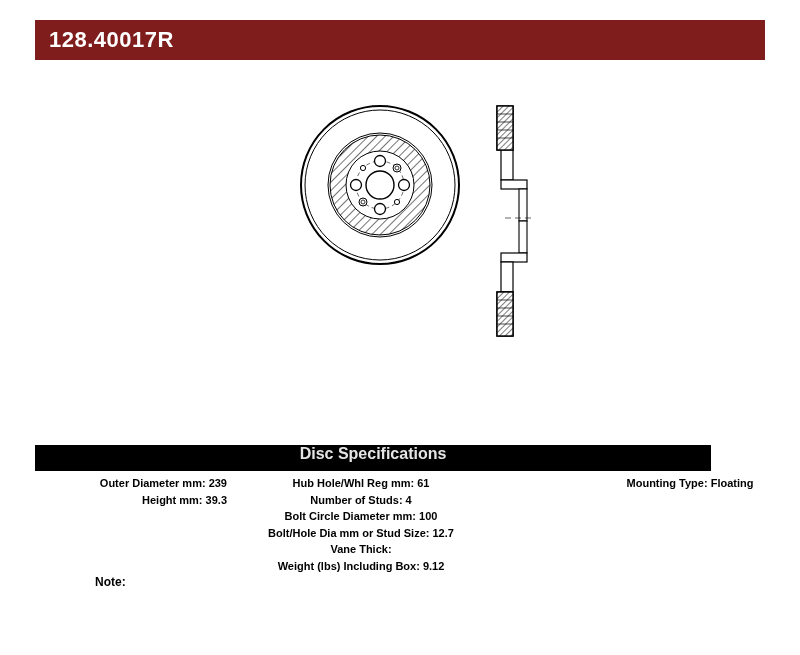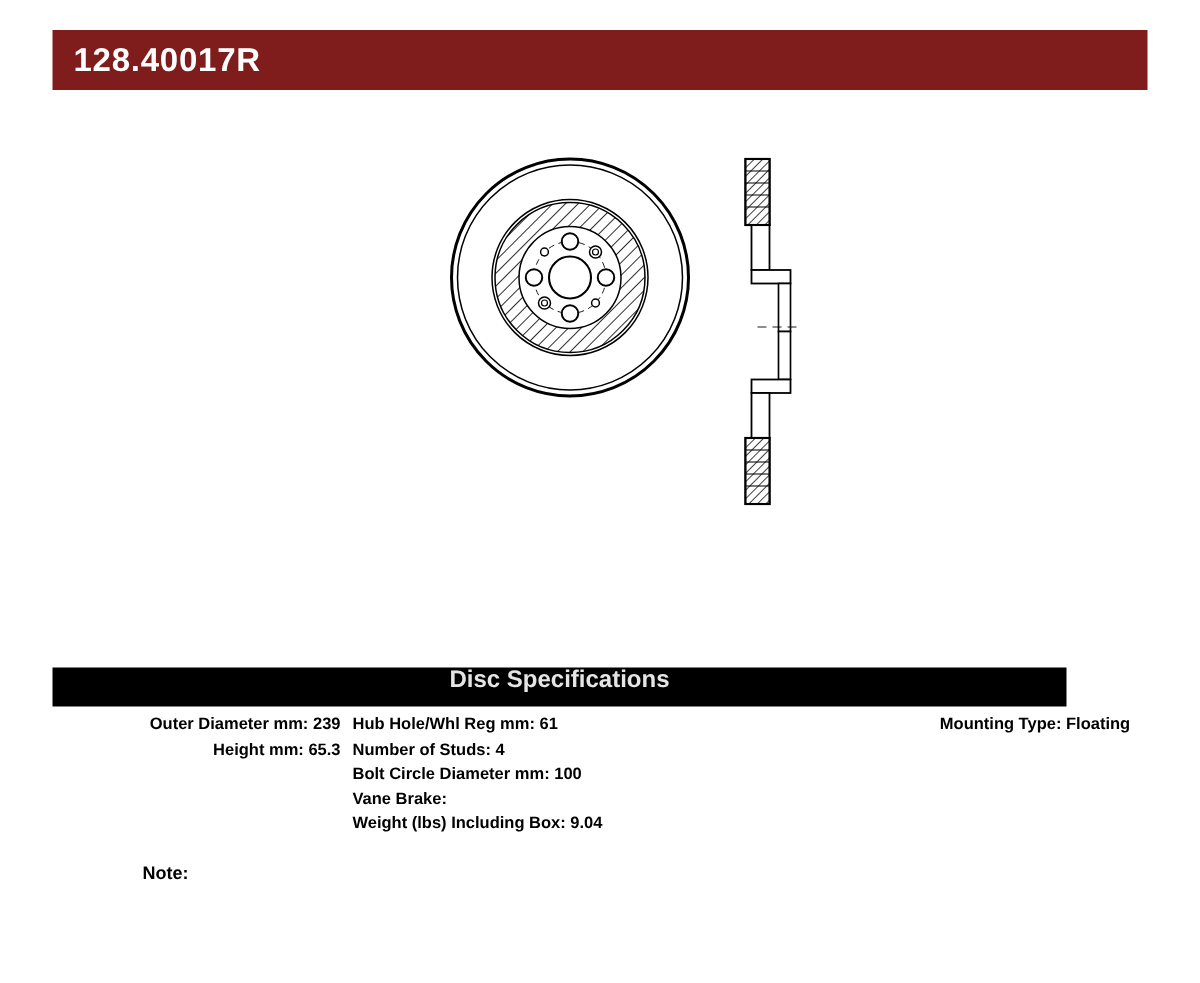--- a/index.html
+++ b/index.html
@@ -88,21 +88,21 @@
     width: 100%;
   }
   .col-left {
     width: 200px;
     text-align: right;
     padding-right: 8px;
     box-sizing: border-box;
   }
   .col-mid {
     width: 260px;
-    text-align: left;
+    text-align: center;
     padding-right: 8px;
     box-sizing: border-box;
   }
   .col-right {
     flex: 1;
     text-align: center;
     padding-left: 120px;
     box-sizing: border-box;
   }
   .spec-line {
@@ -199,27 +199,28 @@
 </div>
 
 <div class="spec-bar">
   <span class="spec-bar-title">Disc Specifications</span>
 </div>
 
 <div class="spec-body">
   <div class="spec-cols">
     <div class="col-left">
       <div class="spec-line">Outer Diameter mm: 239</div>
-      <div class="spec-line">Height mm: 65.3</div>
+      <div class="spec-line">Height mm: 39.3</div>
     </div>
     <div class="col-mid">
       <div class="spec-line">Hub Hole/Whl Reg mm: 61</div>
       <div class="spec-line">Number of Studs: 4</div>
       <div class="spec-line">Bolt Circle Diameter mm: 100</div>
-      <div class="spec-line">Vane Brake:</div>
-      <div class="spec-line">Weight (lbs) Including Box: 9.04</div>
+      <div class="spec-line">Bolt/Hole Dia mm or Stud Size: 12.7</div>
+      <div class="spec-line">Vane Thick:</div>
+      <div class="spec-line">Weight (lbs) Including Box: 9.12</div>
     </div>
     <div class="col-right">
       <div class="spec-line">Mounting Type: Floating</div>
     </div>
   </div>
   <div class="note-row">Note:</div>
 </div>
 
 </body></html>

